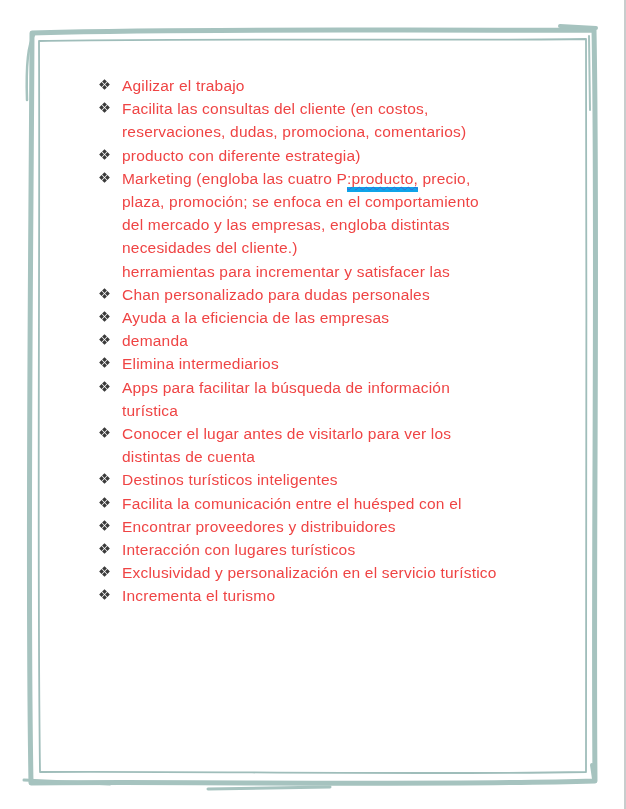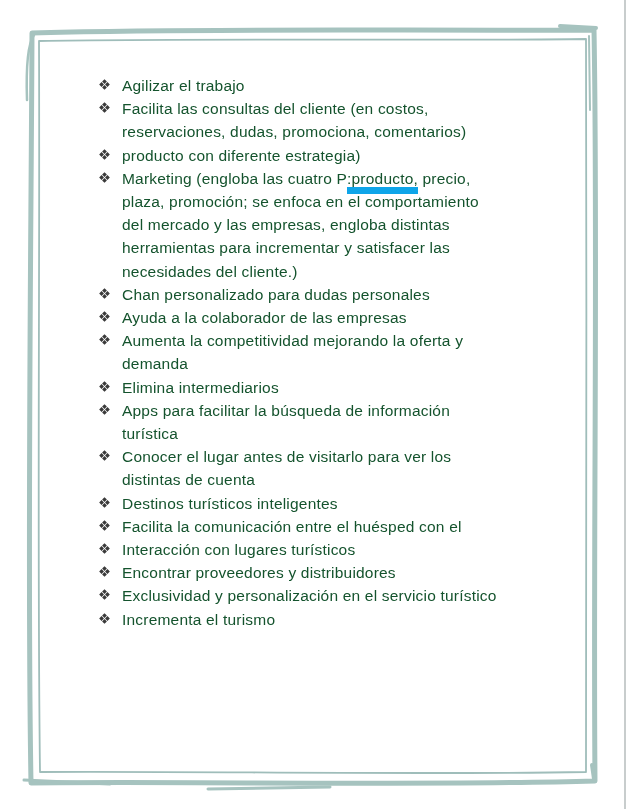--- a/index.html
+++ b/index.html
@@ -37,21 +37,22 @@
     position: absolute;
     left: 0;
     top: 5px;
     width: 11px;
     height: 11px;
     color: #3a3a3a;
   }
   .bullet svg { display: block; }
   .line { white-space: pre; }
   .squiggle {
-    border-bottom: 7px solid #0ea5e9;
+    border-bottom: 5px solid #0ea5e9;
+    text-decoration: underline;
     text-decoration-style: wavy;
     text-decoration-thickness: 1px;
     text-underline-offset: 2px;
     margin-top: 12px;
   }
 </style>
 </head>
 <body>
 
 <div class="screen" style="background: rgb(255, 255, 255);">
@@ -75,21 +76,21 @@
       <path stroke-width="2" d="M 589 36 L 590 110"></path>
       <path stroke-width="3" d="M 24 780 L 110 784"></path>
       <path stroke-width="3" d="M 208 789 L 330 787"></path>
       <path stroke-width="4" d="M 592 765 L 594 779"></path>
       <path stroke-width="4" d="M 560 26 L 596 28"></path>
     </g>
   </svg>
 
   <div class="window-edge" style="background: rgb(200, 205, 205);"></div>
 
-  <div class="content" style="color: #14532d;">
+  <div class="content" style="color: #ef4444;">
       <div class="item">
     <span class="bullet">
       <svg viewBox="0 0 12 12" width="11" height="11" xmlns="http://www.w3.org/2000/svg">
         <path fill="currentColor" d="M6 0.2 L8.6 2.8 L6 5.4 L3.4 2.8 Z
              M2.8 3.4 L5.4 6 L2.8 8.6 L0.2 6 Z
              M9.2 3.4 L11.8 6 L9.2 8.6 L6.6 6 Z
              M6 6.6 L8.6 9.2 L6 11.8 L3.4 9.2 Z"></path>
       </svg>
     </span>
   <div class="line"><span>Agilizar el trabajo</span></div>
@@ -122,22 +123,22 @@
       <svg viewBox="0 0 12 12" width="11" height="11" xmlns="http://www.w3.org/2000/svg">
         <path fill="currentColor" d="M6 0.2 L8.6 2.8 L6 5.4 L3.4 2.8 Z
              M2.8 3.4 L5.4 6 L2.8 8.6 L0.2 6 Z
              M9.2 3.4 L11.8 6 L9.2 8.6 L6.6 6 Z
              M6 6.6 L8.6 9.2 L6 11.8 L3.4 9.2 Z"></path>
       </svg>
     </span>
   <div class="line"><span>Marketing (engloba las cuatro P</span><span class="squiggle" style="text-decoration-color: rgb(63, 98, 217);">:producto,</span><span> precio,</span></div>
         <div class="line"><span>plaza, promoción; se enfoca en el comportamiento</span></div>
         <div class="line"><span>del mercado y las empresas, engloba distintas</span></div>
+        <div class="line"><span>necesidades del cliente.)</span></div>
         <div class="line"><span>herramientas para incrementar y satisfacer las</span></div>
-        <div class="line"><span>necesidades del cliente.)</span></div>
       </div>
       <div class="item">
     <span class="bullet">
       <svg viewBox="0 0 12 12" width="11" height="11" xmlns="http://www.w3.org/2000/svg">
         <path fill="currentColor" d="M6 0.2 L8.6 2.8 L6 5.4 L3.4 2.8 Z
              M2.8 3.4 L5.4 6 L2.8 8.6 L0.2 6 Z
              M9.2 3.4 L11.8 6 L9.2 8.6 L6.6 6 Z
              M6 6.6 L8.6 9.2 L6 11.8 L3.4 9.2 Z"></path>
       </svg>
     </span>
@@ -145,32 +146,31 @@
       </div>
       <div class="item">
     <span class="bullet">
       <svg viewBox="0 0 12 12" width="11" height="11" xmlns="http://www.w3.org/2000/svg">
         <path fill="currentColor" d="M6 0.2 L8.6 2.8 L6 5.4 L3.4 2.8 Z
              M2.8 3.4 L5.4 6 L2.8 8.6 L0.2 6 Z
              M9.2 3.4 L11.8 6 L9.2 8.6 L6.6 6 Z
              M6 6.6 L8.6 9.2 L6 11.8 L3.4 9.2 Z"></path>
       </svg>
     </span>
-  <div class="line"><span>Ayuda a la colaborador de las empresas</span></div>
-      </div>
-      <div class="item">
-    <span class="bullet">
-      <svg viewBox="0 0 12 12" width="11" height="11" xmlns="http://www.w3.org/2000/svg">
-        <path fill="currentColor" d="M6 0.2 L8.6 2.8 L6 5.4 L3.4 2.8 Z
-             M2.8 3.4 L5.4 6 L2.8 8.6 L0.2 6 Z
-             M9.2 3.4 L11.8 6 L9.2 8.6 L6.6 6 Z
-             M6 6.6 L8.6 9.2 L6 11.8 L3.4 9.2 Z"></path>
-      </svg>
-    </span>
-  <div class="line"><span>Aumenta la competitividad mejorando la oferta y</span></div>
+  <div class="line"><span>Ayuda a la eficiencia de las empresas</span></div>
+      </div>
+      <div class="item">
+    <span class="bullet">
+      <svg viewBox="0 0 12 12" width="11" height="11" xmlns="http://www.w3.org/2000/svg">
+        <path fill="currentColor" d="M6 0.2 L8.6 2.8 L6 5.4 L3.4 2.8 Z
+             M2.8 3.4 L5.4 6 L2.8 8.6 L0.2 6 Z
+             M9.2 3.4 L11.8 6 L9.2 8.6 L6.6 6 Z
+             M6 6.6 L8.6 9.2 L6 11.8 L3.4 9.2 Z"></path>
+      </svg>
+    </span>
         <div class="line"><span>demanda</span></div>
       </div>
       <div class="item">
     <span class="bullet">
       <svg viewBox="0 0 12 12" width="11" height="11" xmlns="http://www.w3.org/2000/svg">
         <path fill="currentColor" d="M6 0.2 L8.6 2.8 L6 5.4 L3.4 2.8 Z
              M2.8 3.4 L5.4 6 L2.8 8.6 L0.2 6 Z
              M9.2 3.4 L11.8 6 L9.2 8.6 L6.6 6 Z
              M6 6.6 L8.6 9.2 L6 11.8 L3.4 9.2 Z"></path>
       </svg>
@@ -225,42 +225,42 @@
       </div>
       <div class="item">
     <span class="bullet">
       <svg viewBox="0 0 12 12" width="11" height="11" xmlns="http://www.w3.org/2000/svg">
         <path fill="currentColor" d="M6 0.2 L8.6 2.8 L6 5.4 L3.4 2.8 Z
              M2.8 3.4 L5.4 6 L2.8 8.6 L0.2 6 Z
              M9.2 3.4 L11.8 6 L9.2 8.6 L6.6 6 Z
              M6 6.6 L8.6 9.2 L6 11.8 L3.4 9.2 Z"></path>
       </svg>
     </span>
+  <div class="line"><span>Encontrar proveedores y distribuidores</span></div>
+      </div>
+      <div class="item">
+    <span class="bullet">
+      <svg viewBox="0 0 12 12" width="11" height="11" xmlns="http://www.w3.org/2000/svg">
+        <path fill="currentColor" d="M6 0.2 L8.6 2.8 L6 5.4 L3.4 2.8 Z
+             M2.8 3.4 L5.4 6 L2.8 8.6 L0.2 6 Z
+             M9.2 3.4 L11.8 6 L9.2 8.6 L6.6 6 Z
+             M6 6.6 L8.6 9.2 L6 11.8 L3.4 9.2 Z"></path>
+      </svg>
+    </span>
   <div class="line"><span>Interacción con lugares turísticos</span></div>
       </div>
       <div class="item">
     <span class="bullet">
       <svg viewBox="0 0 12 12" width="11" height="11" xmlns="http://www.w3.org/2000/svg">
         <path fill="currentColor" d="M6 0.2 L8.6 2.8 L6 5.4 L3.4 2.8 Z
              M2.8 3.4 L5.4 6 L2.8 8.6 L0.2 6 Z
              M9.2 3.4 L11.8 6 L9.2 8.6 L6.6 6 Z
              M6 6.6 L8.6 9.2 L6 11.8 L3.4 9.2 Z"></path>
       </svg>
     </span>
-  <div class="line"><span>Encontrar proveedores y distribuidores</span></div>
-      </div>
-      <div class="item">
-    <span class="bullet">
-      <svg viewBox="0 0 12 12" width="11" height="11" xmlns="http://www.w3.org/2000/svg">
-        <path fill="currentColor" d="M6 0.2 L8.6 2.8 L6 5.4 L3.4 2.8 Z
-             M2.8 3.4 L5.4 6 L2.8 8.6 L0.2 6 Z
-             M9.2 3.4 L11.8 6 L9.2 8.6 L6.6 6 Z
-             M6 6.6 L8.6 9.2 L6 11.8 L3.4 9.2 Z"></path>
-      </svg>
-    </span>
   <div class="line"><span>Exclusividad y personalización en el servicio turístico</span></div>
       </div>
       <div class="item">
     <span class="bullet">
       <svg viewBox="0 0 12 12" width="11" height="11" xmlns="http://www.w3.org/2000/svg">
         <path fill="currentColor" d="M6 0.2 L8.6 2.8 L6 5.4 L3.4 2.8 Z
              M2.8 3.4 L5.4 6 L2.8 8.6 L0.2 6 Z
              M9.2 3.4 L11.8 6 L9.2 8.6 L6.6 6 Z
              M6 6.6 L8.6 9.2 L6 11.8 L3.4 9.2 Z"></path>
       </svg>

